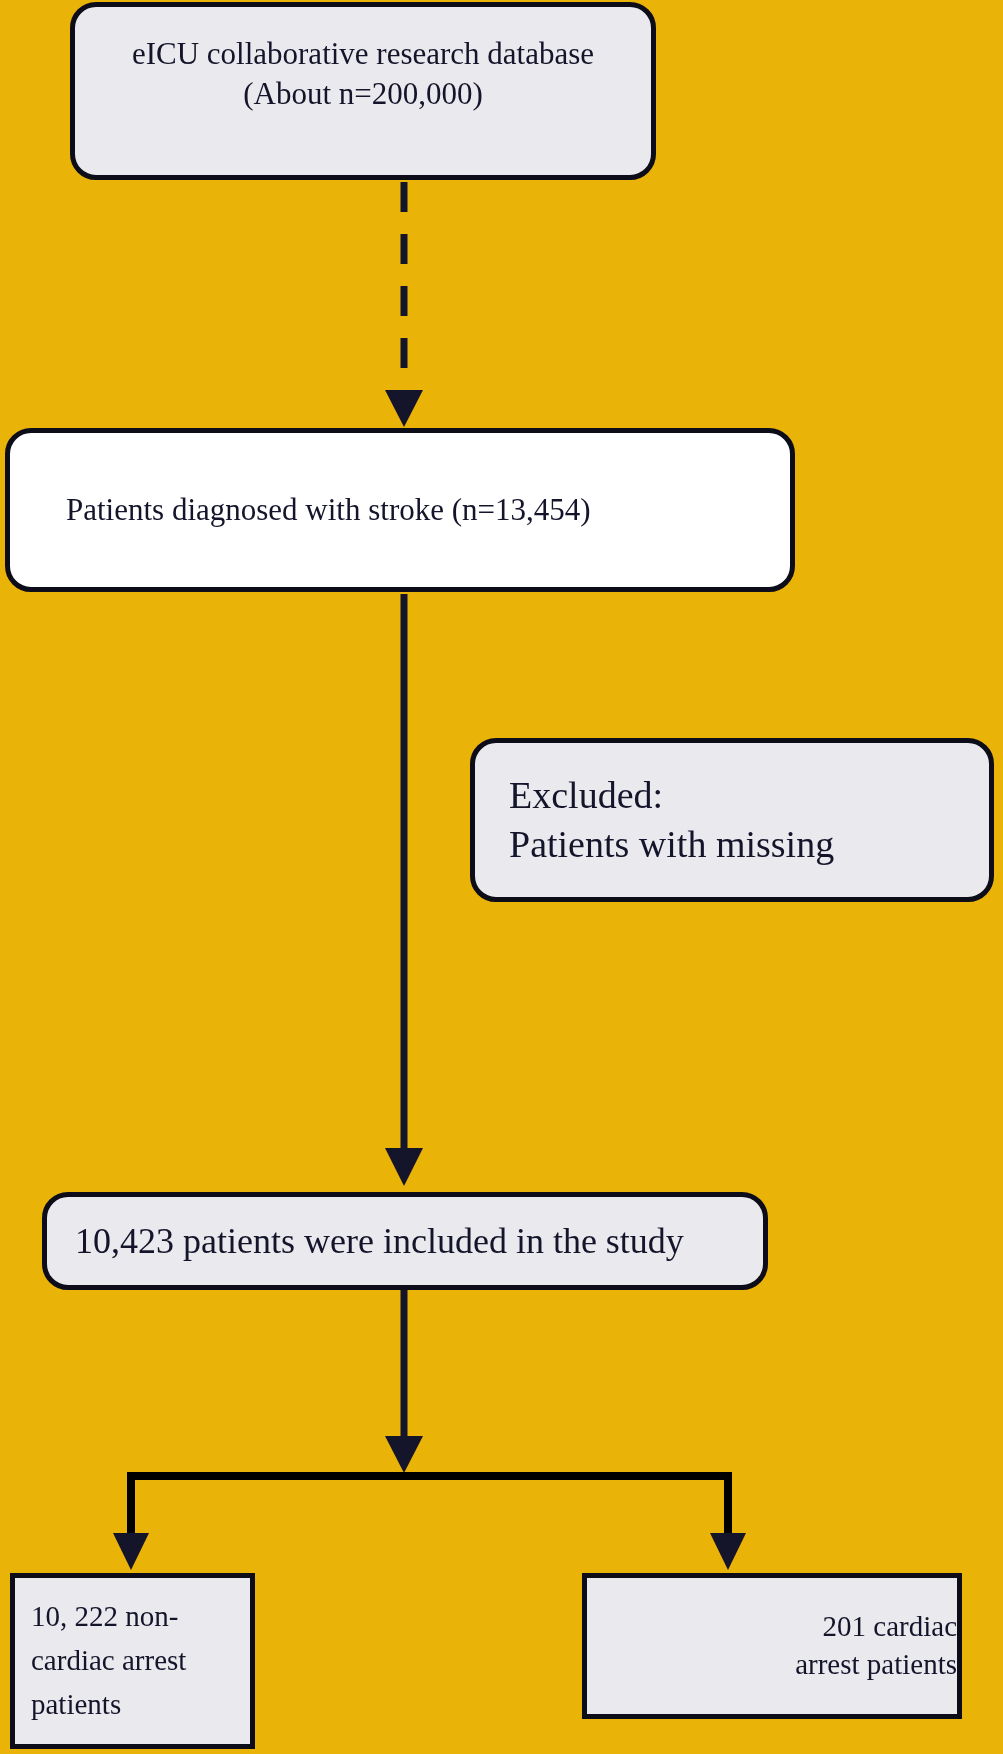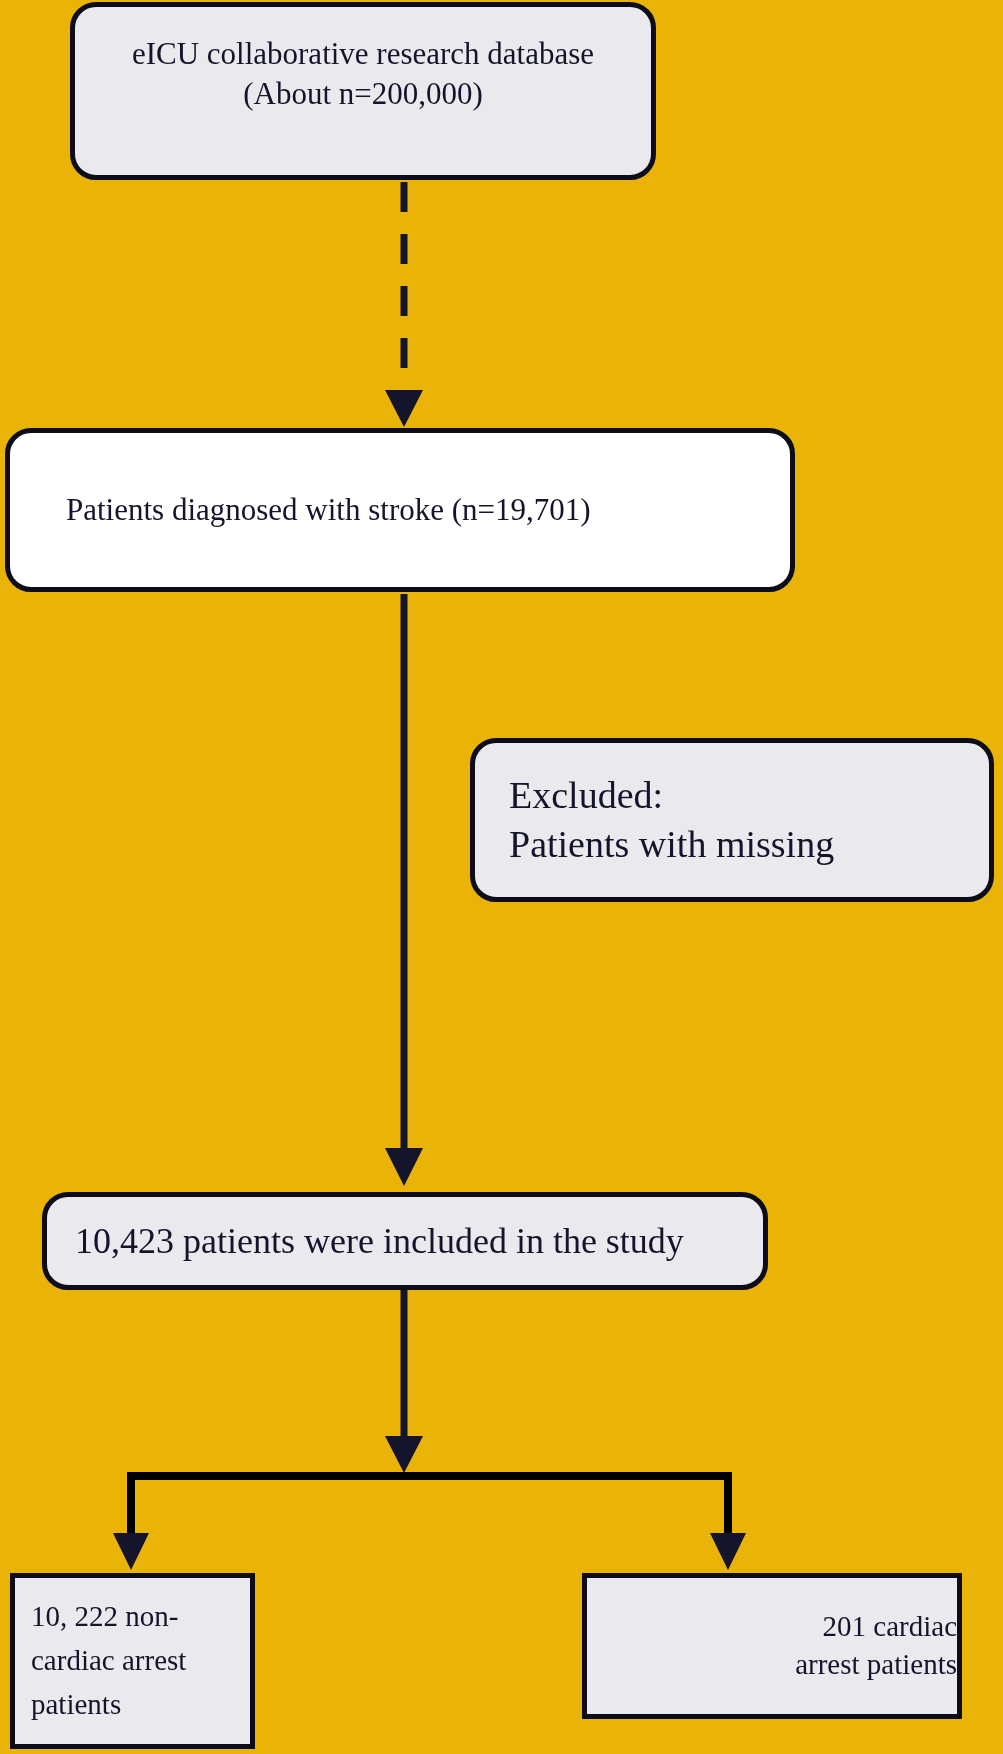--- a/index.html
+++ b/index.html
@@ -133,21 +133,21 @@
   </svg>
 
   <div id="node-source" class="node rounded fill-gray center-text">
     <div class="txt-wrap">
       <div>eICU collaborative research database</div>
       <div>(About n=200,000)</div>
     </div>
   </div>
 
   <div id="node-stroke" class="node rounded fill-white left-text">
-    <div>Patients diagnosed with stroke (n=19,701)</div>
+    <div>Patients diagnosed with stroke (n=13,454)</div>
   </div>
 
   <div id="node-excluded" class="node rounded fill-gray left-text">
     <div>Excluded:</div>
     <div>Patients with missing</div>
   </div>
 
   <div id="node-included" class="node rounded fill-gray left-text">
     <div>10,423 patients were included in the study</div>
   </div>

